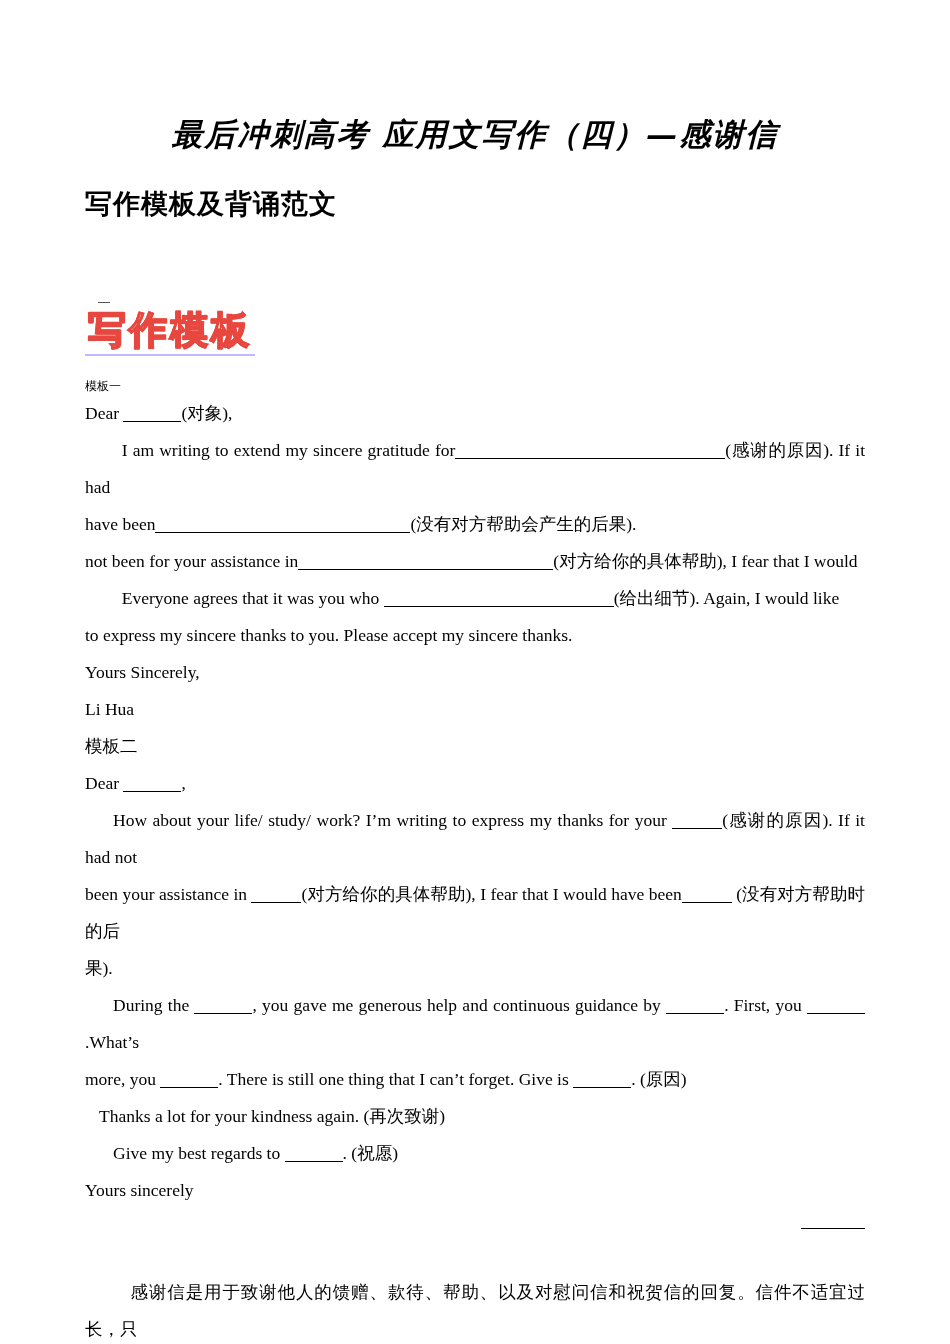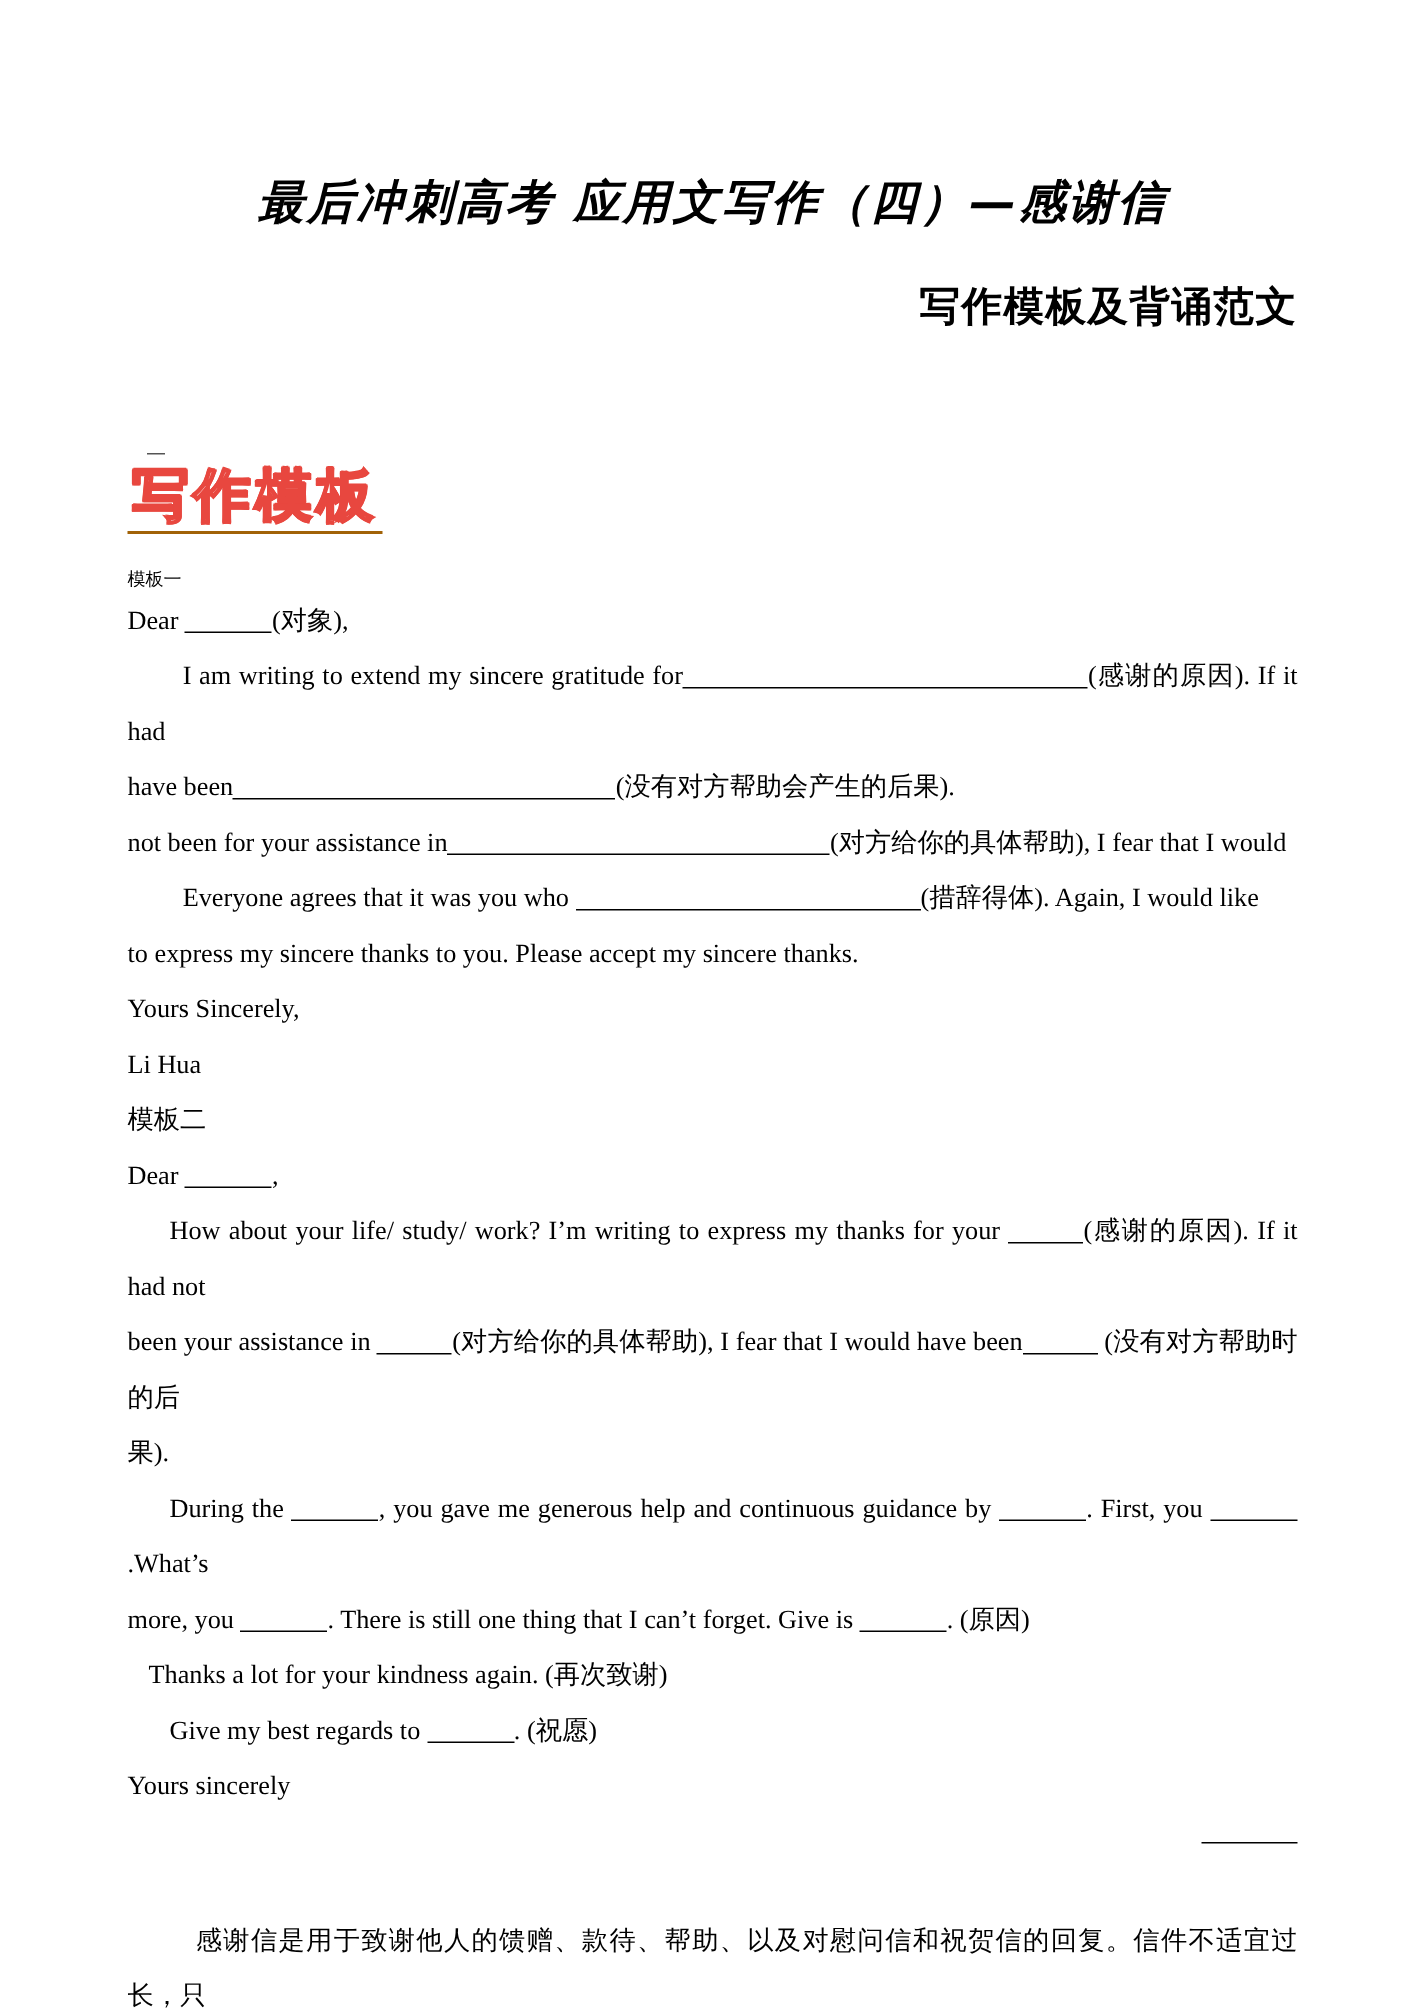--- a/index.html
+++ b/index.html
@@ -31,21 +31,21 @@
     font-size: 31px;
     text-align: center;
     letter-spacing: 2px;
     margin-top: 30px;
     white-space: nowrap;
   }
   .doc-subtitle {
     font-family: "DejaVu Sans", sans-serif;
     font-weight: bold;
     font-size: 27px;
-    text-align: right;
+    text-align: left;
     margin-top: 30px;
     letter-spacing: 1px;
   }
 
   
   .section-heading-wrap {
     margin-top: 86px;
     position: relative;
     height: 56px;
   }
@@ -53,21 +53,21 @@
     font-family: "DejaVu Sans", sans-serif;
     font-size: 38px;
     font-weight: bold;
     color: #ffffff;
     -webkit-text-stroke: 1.6px #e8473f;
     text-shadow:
       1px 0 0 #e8473f, -1px 0 0 #e8473f,
       0 1px 0 #e8473f, 0 -1px 0 #e8473f;
     display: inline-block;
     padding: 0 3px 2px 3px;
-    border-bottom: 2px solid #a16207;
+    border-bottom: 2px solid #c4b5fd;
     line-height: 44px;
     letter-spacing: 3px;
   }
   .heading-tick {
     position: absolute;
     left: 13px;
     top: -6px;
     width: 12px;
     border-top: 1px solid #555;
   }
@@ -129,21 +129,21 @@
   <p class="line indent1">
     <span>I am writing to extend my sincere gratitude for</span><span class="u u-xl"></span><span>(感谢的原因). If it had</span>
   </p>
   <p class="line">
     <span>have been</span><span class="u u-lg"></span><span>(没有对方帮助会产生的后果).</span>
   </p>
   <p class="line">
     <span>not been for your assistance in</span><span class="u u-lg"></span><span>(对方给你的具体帮助), I fear that I would</span>
   </p>
   <p class="line indent1">
-    <span>Everyone agrees that it was you who</span> <span class="u u-md"></span><span>(措辞得体). Again, I would like</span>
+    <span>Everyone agrees that it was you who</span> <span class="u u-md"></span><span>(给出细节). Again, I would like</span>
   </p>
   <p class="line">to express my sincere thanks to you. Please accept my sincere thanks.</p>
   <p class="line">Yours Sincerely,</p>
   <p class="line">Li Hua</p>
 
   <p class="line">模板二</p>
 
   <p class="line">
     <span>Dear </span><span class="u u-sm"></span><span>,</span>
   </p>

